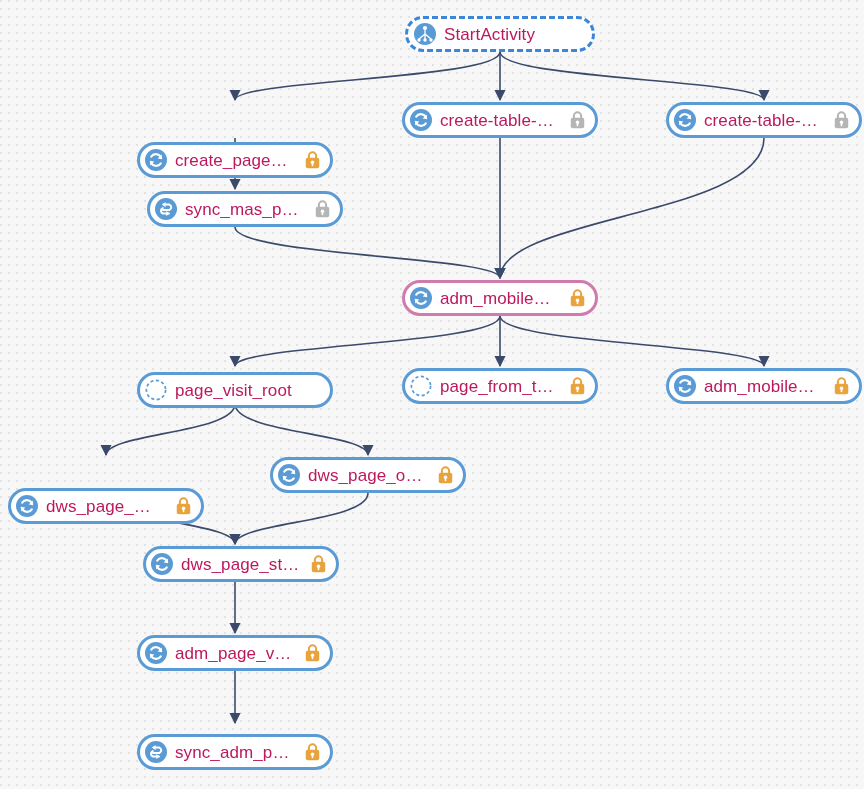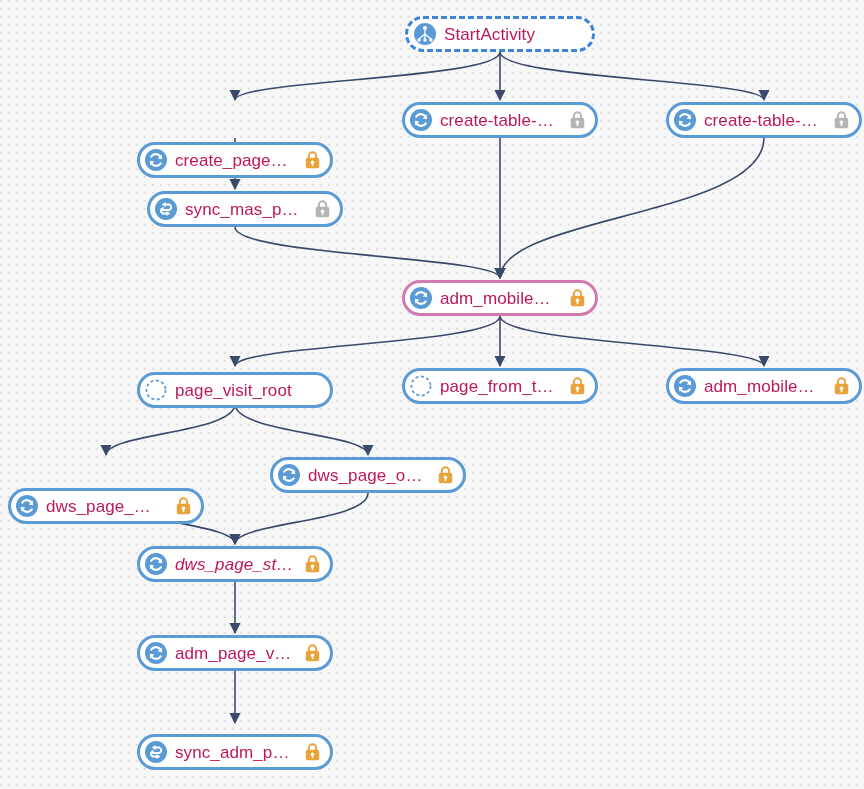--- a/index.html
+++ b/index.html
@@ -251,21 +251,21 @@
             <path d="M6.1 17.6 L6.1 13.1 L10.4 13.4 z" fill="#fff"></path>
           </svg></span>
         <span class="node-label">dws_page_o…</span>
         <span class="node-lock"><svg viewBox="0 0 20 22" width="19" height="20">
             <path d="M6 9 V6.6 a4 4 0 0 1 8 0 V9" stroke="#e8a33d" stroke-width="2.2" fill="none"></path>
             <rect x="2.6" y="8.6" width="14.8" height="11.4" rx="2.2" fill="#e8a33d"></rect>
             <circle cx="10" cy="13.4" r="1.9" fill="#fff"></circle>
             <rect x="9.1" y="13.9" width="1.8" height="4" rx="0.9" fill="#fff"></rect>
           </svg></span>
       </div>
-      <div class="node" style="left: 137px; top: 546px; width: 196px; font-style: italic;">
+      <div class="node" style="left: 143px; top: 546px; width: 196px;">
         <span class="node-icon"><svg viewBox="0 0 24 24" width="24" height="24">
             <circle cx="12" cy="12" r="11" fill="#5b9bd5"></circle>
             <path d="M17.2 10.2 A5.6 5.6 0 0 0 7.2 8.6" stroke="#fff" stroke-width="2.1" fill="none" stroke-linecap="round"></path>
             <path d="M6.8 13.8 A5.6 5.6 0 0 0 16.8 15.4" stroke="#fff" stroke-width="2.1" fill="none" stroke-linecap="round"></path>
             <path d="M17.9 6.4 L17.9 10.9 L13.6 10.6 z" fill="#fff"></path>
             <path d="M6.1 17.6 L6.1 13.1 L10.4 13.4 z" fill="#fff"></path>
           </svg></span>
         <span class="node-label">dws_page_st…</span>
         <span class="node-lock"><svg viewBox="0 0 20 22" width="19" height="20">
             <path d="M6 9 V6.6 a4 4 0 0 1 8 0 V9" stroke="#e8a33d" stroke-width="2.2" fill="none"></path>

